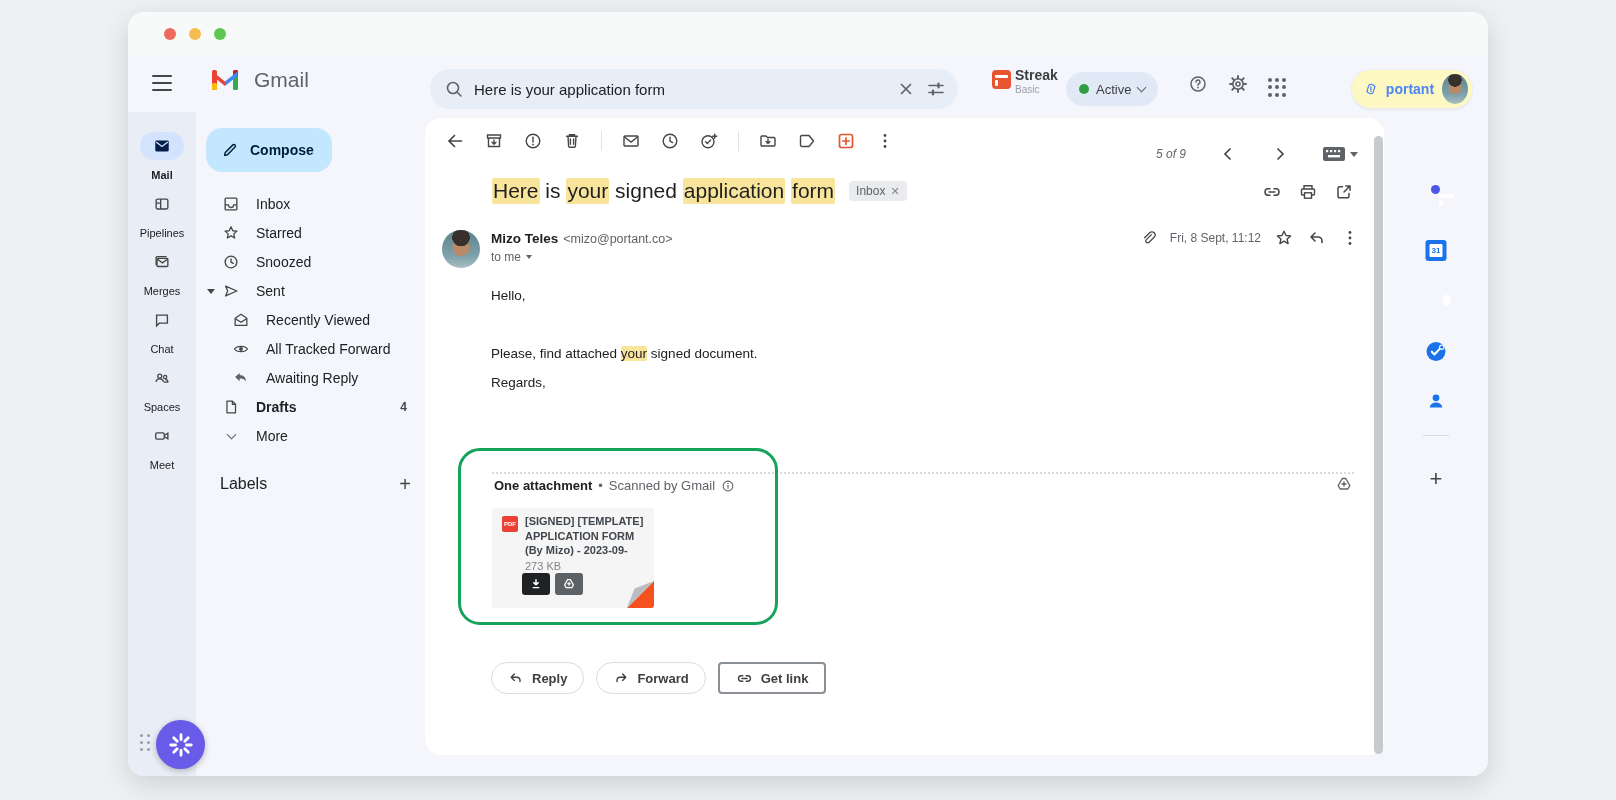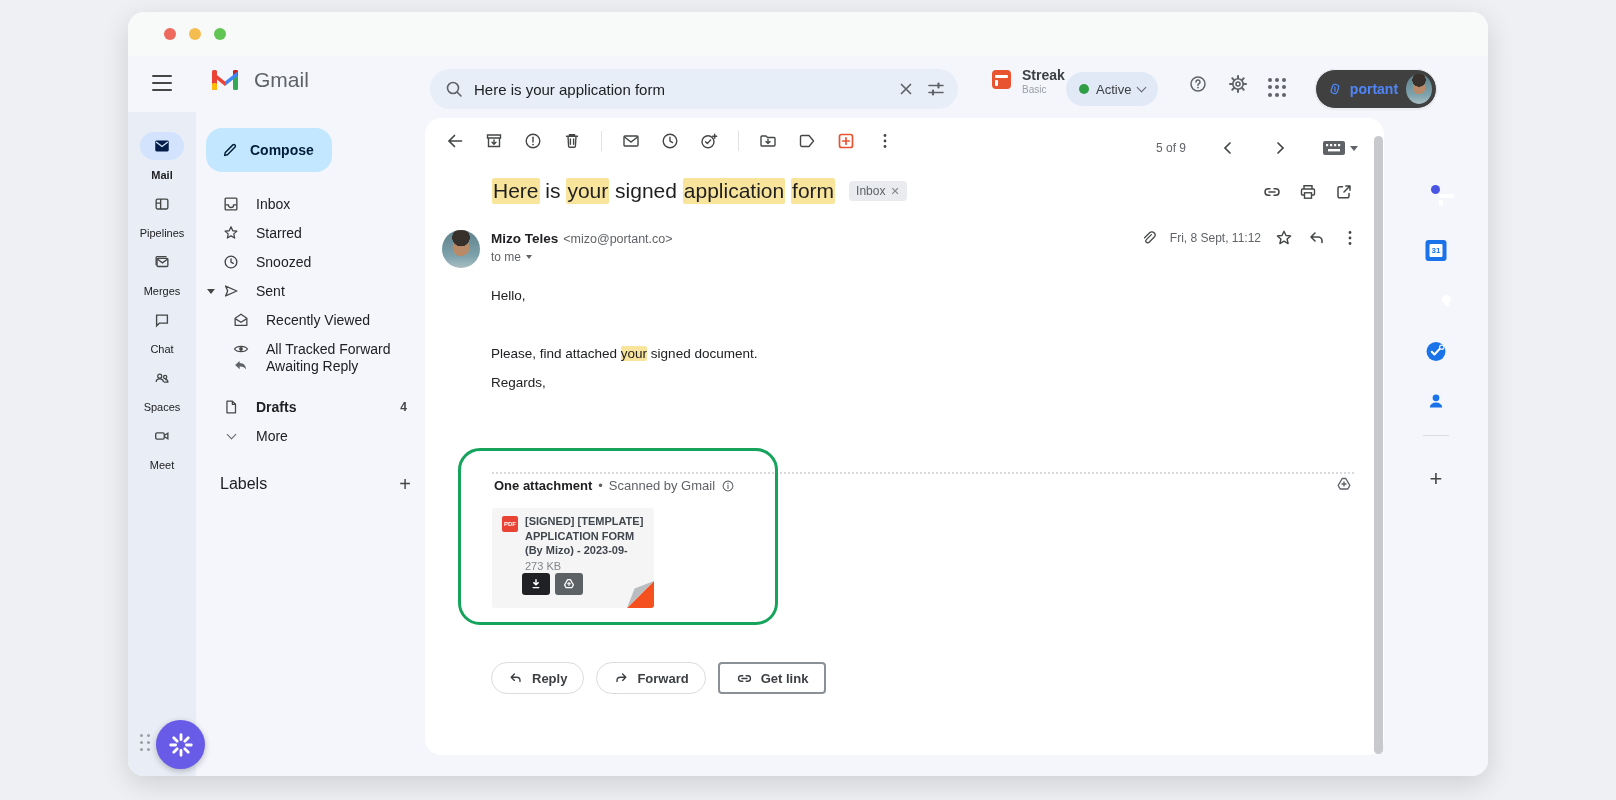--- a/index.html
+++ b/index.html
@@ -16,35 +16,35 @@
 
   
   .gheader { position:absolute; top:0; left:0; width:100%; height:56px; }
   .hamburger { position:absolute; left:24px; top:19px; width:20px; height:16px; display:flex; flex-direction:column; justify-content:space-between; cursor:pointer; }
   .hamburger span{height:2px;background:#444746;border-radius:1px;}
   .brand { position:absolute; left:84px; top:12px; display:flex; align-items:center; gap:16px; }
   .brand-text { font-size:21px; color:#5f6368; }
   .searchbar { position:absolute; left:302px; top:13px; width:528px; height:40px; background:#e8eef8; border-radius:20px; display:flex; align-items:center; padding:0 12px 0 14px; gap:10px; }
   .searchbar input { flex:1; border:none; outline:none; background:transparent; font-size:15px; color:#202124; font-family:"Liberation Sans",sans-serif; }
   .hicon { width:20px; height:20px; color:#5f6368; cursor:pointer; }
-  .streak-brand { position:absolute; left:864px; top:11px; display:flex; gap:11px; cursor:pointer;justify-content:flex-end; }
+  .streak-brand { position:absolute; left:864px; top:11px; display:flex; gap:4px; cursor:pointer;justify-content:flex-end; }
   .streak-logo { width:19px; height:19px; background:#e8542f; border-radius:4px; position:relative; margin-top:3px; }
   .streak-logo i{position:absolute;left:3px;top:5px;width:13px;height:3px;background:#fff;border-radius:1px;}
   .streak-logo b{position:absolute;left:3px;top:10px;width:3px;height:6px;background:#fff;border-radius:1px;}
   .streak-name{font-size:14px;color:#3c4043;font-weight:bold;}
   .streak-tier{font-size:10px;color:#9aa0a6;margin-top:1px;}
   .active-pill { position:absolute; left:938px; top:16px; height:34px; border-radius:17px; background:#e2e9f6; display:flex; align-items:center; gap:7px; padding:0 13px; cursor:pointer;text-align:center; }
   .active-dot{width:10px;height:10px;border-radius:50%;background:#2f9e44;}
   .active-label{font-size:13px;color:#3c4043;}
   .chev{width:7px;height:7px;border-right:1.6px solid #5f6368;border-bottom:1.6px solid #5f6368;display:inline-block;}
   .chev.down{transform:rotate(45deg);margin-top:-3px;}
   .hbtn{position:absolute;top:18px;width:20px;height:20px;color:#5f6368;cursor:pointer;}
   .appsgrid{display:grid;grid-template-columns:repeat(3,4px);grid-gap:3px;padding-top:1px;}
   .appsgrid i{width:4px;height:4px;border-radius:50%;background:#5f6368;}
-  .portant-pill{position:absolute;left:1187px;top:13px;width:122px;height:40px;background:#404040;border:1px solid #edeff2;border-radius:20px;display:flex;align-items:center;gap:8px;padding-left:12px;box-shadow:0 1px 2px rgba(0,0,0,.06);cursor:pointer;}
+  .portant-pill{position:absolute;left:1223px;top:13px;width:122px;height:40px;background:#fef9c3;border:1px solid #edeff2;border-radius:20px;display:flex;align-items:center;gap:8px;padding-left:12px;box-shadow:0 1px 2px rgba(0,0,0,.06);cursor:pointer;}
   .portant-label{font-size:14px;font-weight:bold;color:#4e86f7;}
   .avatar{border-radius:50%;background:
     radial-gradient(circle at 50% 20%, #37302b 0 24%, rgba(0,0,0,0) 25%),
     radial-gradient(circle at 50% 46%, #b98a68 0 30%, rgba(0,0,0,0) 31%),
     linear-gradient(180deg,#5d808b 0%,#7fa3ad 70%,#a9bec2 100%);}
   .avatar.sm{width:30px;height:30px;margin-left:auto;margin-right:4px;}
 
   
   .rail{position:absolute;left:0;top:56px;bottom:0;width:68px;background:#e9edf6;}
   .rail-item{position:absolute;left:0;width:68px;text-align:center;cursor:pointer;}
@@ -70,21 +70,21 @@
   
   .fab{position:absolute;left:28px;top:664px;width:49px;height:49px;border-radius:50%;background:#675be8;display:flex;align-items:center;justify-content:center;box-shadow:0 2px 6px rgba(0,0,0,.25);cursor:pointer;z-index:30;}
   .fab-dots{position:absolute;left:12px;top:678px;display:grid;grid-template-columns:repeat(2,3px);grid-gap:4px;z-index:30;cursor:grab;}
   .fab-dots i{width:3px;height:3px;border-radius:50%;background:#9aa0a6;}
 
   
   .card{position:absolute;left:297px;top:62px;width:959px;height:637px;background:#fff;border-radius:16px;}
   .tbar-left{position:absolute;left:20px;top:13px;display:flex;align-items:center;gap:19px;}
   .tbar-left .sep{width:1px;height:20px;background:#e0e2e6;}
   .tbtn{width:20px;height:20px;color:#444746;cursor:pointer;}
-  .tbar-right{position:absolute;right:26px;top:20px;display:flex;align-items:center;gap:32px;}
+  .tbar-right{position:absolute;right:26px;top:26px;display:flex;align-items:center;gap:32px;font-style:italic;}
   .pagetxt{font-size:12px;color:#5f6368;}
   .kbd-wrap{display:flex;align-items:center;gap:4px;cursor:pointer;}
   .tri-down{width:0;height:0;border-left:4px solid transparent;border-right:4px solid transparent;border-top:5px solid #5f6368;}
 
   .subject{position:absolute;left:67px;top:60px;font-size:21px;color:#1f1f1f;display:flex;align-items:center;flex-wrap:nowrap;white-space:pre;}
   .subject .hl{background:#f9e49b;border-radius:2px;padding:1px 1px;}
   .chip{margin-left:14px;background:#e9ebee;border-radius:4px;font-size:12px;color:#5f6368;padding:3px 7px;display:flex;align-items:center;gap:5px;cursor:pointer;white-space:nowrap;}
   .chip .x{font-size:11px;color:#80868b;}
   .subj-icons{position:absolute;right:30px;top:64px;display:flex;gap:16px;}
 
@@ -343,21 +343,21 @@
             </svg>
         <span>Recently Viewed</span>
       </div>
       <div class="fitem sub" style="top:223px">
         <svg class="ficon" viewBox="0 0 20 20" fill="none" stroke="currentColor" stroke-width="1.4">
               <path d="M2.8 10 c2.6-4 11.8-4 14.4 0 c-2.6 4-11.8 4-14.4 0 z"></path>
               <circle cx="10" cy="10" r="2.1" fill="currentColor" stroke="none"></circle>
             </svg>
         <span>All Tracked Forward</span>
       </div>
-      <div class="fitem sub" style="top:240px">
+      <div class="fitem sub" style="top:252px">
         <svg class="ficon" viewBox="0 0 20 20">
               <path d="M8.5 4.5 L3.5 9 l5 4.5 V10.6 c3.4-.3 5.5.9 7 3.4 0-4.6-2.6-7-7-7.2 z" fill="#5f6368"></path>
             </svg>
         <span>Awaiting Reply</span>
       </div>
       <div class="fitem bold" style="top:281px">
         <svg class="ficon" viewBox="0 0 20 20" fill="none" stroke="currentColor" stroke-width="1.4" stroke-linejoin="round">
               <path d="M5.5 3.5 h6 l3.5 3.5 v9.5 h-9.5 z"></path>
               <path d="M11.5 3.5 v3.5 h3.5"></path>
             </svg>

